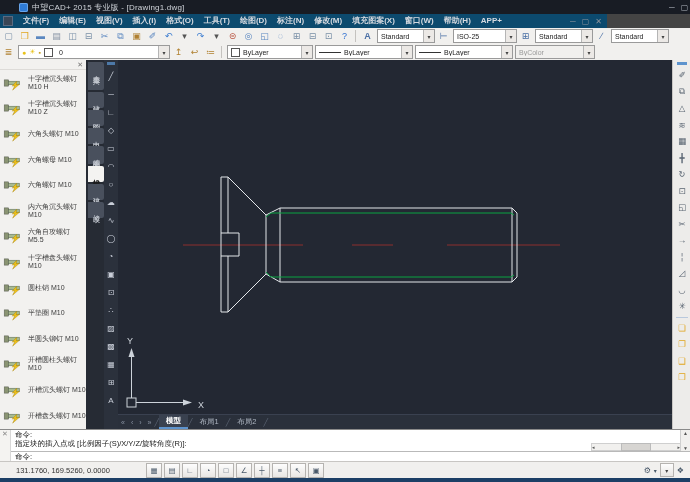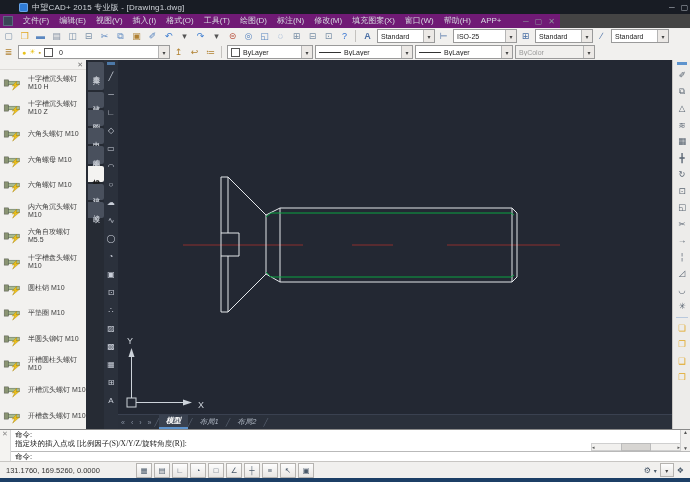--- a/index.html
+++ b/index.html
@@ -7,22 +7,22 @@
        font-family:"Liberation Sans","DejaVu Sans",sans-serif;
        -webkit-font-smoothing:antialiased;user-select:none;}
   
   #titlebar{position:absolute;left:0;top:0;width:690px;height:14px;background:#181c24;
             color:#cfd3d9;font-size:8px;display:flex;align-items:center;padding-left:16px;}
   #app-logo{width:9px;height:9px;margin:0 4px 0 3px;background:#2f7bd6;border-radius:2px;
             display:inline-block;box-shadow:inset 0 0 0 1px #6aa5e8;}
   #title-text{flex:1;letter-spacing:.2px;}
   .win-btns{display:flex;gap:6px;margin-right:5px;color:#aeb4bd;font-size:8px;}
   .win-btns span{cursor:default;}
-  #menubar{position:absolute;left:0;top:14px;width:560px;height:14px;background:#701a75;
-           color:#d6dae0;font-size:8px;display:flex;align-items:center;}
+  #menubar{position:absolute;left:0;top:14px;width:607px;height:14px;background:#0c4a6e;
+           color:#d6dae0;font-size:8px;display:flex;align-items:center;font-weight:bold;}
   #menu-doc-icon{width:8px;height:8px;margin:0 5px 0 3px;background:#3a4656;border:1px solid #5b6a80;}
   .menu-item{padding:0 5px;line-height:14px;cursor:default;}
   #menubar .win-btns{margin-left:auto;color:#8d939c;}
   
   .tbrow{position:absolute;left:0;width:690px;height:16px;background:#f1f0ee;
          border-bottom:1px solid #d2d0cd;display:flex;align-items:center;font-size:8px;}
   #tb1{top:28px;}
   #tb2{top:44px;}
   .tb-ic{width:13px;height:13px;display:inline-flex;align-items:center;justify-content:center;
          font-size:9px;margin:0 0 0 1px;border:1px solid transparent;border-radius:2px;cursor:default;}
@@ -75,43 +75,43 @@
   #drawing-svg{position:absolute;left:0;top:13px;}
   .w{stroke:var(--line-white);fill:none;stroke-width:1;}
   .g{stroke:var(--line-green);fill:none;stroke-width:1;}
   .r{stroke:var(--line-red);fill:none;stroke-width:1;}
   .ucs{stroke:var(--ucs);fill:none;stroke-width:1;}
   .ucsf{fill:var(--ucs);stroke:none;}
   .ucst{fill:var(--ucs);font-size:9px;}
   #layouttabs{position:absolute;left:0;bottom:0;width:100%;height:14px;background:#2a303b;
               border-top:1px solid #3a4150;display:flex;align-items:center;font-size:7.5px;color:#aeb6c2;}
   .lt-nav{padding:0 3px;color:#8a93a3;font-size:7px;cursor:default;}
-  .lt-tab{padding:0 7px;cursor:default;height:100%;display:flex;align-items:center;font-style:italic;}
+  .lt-tab{padding:0 7px;cursor:default;height:100%;display:flex;align-items:center;}
   .lt-tab.active{color:#ffffff;font-weight:bold;background:#39414f;border-bottom:2px solid #5d93cd;box-sizing:border-box;}
   .lt-slash{color:#5a6372;}
   
   #cmdwin{position:absolute;left:0;top:429px;width:690px;height:32px;background:#ffffff;
           border-top:1px solid #8a8a8a;box-sizing:border-box;display:flex;}
   #cmd-gutter{width:10px;border-right:1px solid #d8d8d8;display:flex;flex-direction:column;align-items:center;
               color:#888;font-size:7px;background:#f4f3f1;}
-  #cmd-main{flex:1;position:relative;font-family:Liberation Serif, serif;}
+  #cmd-main{flex:1;position:relative;font-family:Liberation Sans, sans-serif;}
   .cmd-line{font-size:7.5px;line-height:9px;color:#1a1a1a;padding-left:4px;white-space:nowrap;}
   #cmd-div{position:absolute;left:0;right:0;top:21px;border-top:1px solid #b9b9b9;}
   #cmd-prompt{position:absolute;left:0;top:22px;font-size:7.5px;color:#1a1a1a;padding-left:4px;}
   #cmd-vscroll{position:absolute;right:0;top:0;width:9px;height:21px;border-left:1px solid #cfcfcf;
                display:flex;flex-direction:column;justify-content:space-between;align-items:center;
                background:#f1f0ee;font-size:5px;color:#555;}
   #cmd-hscroll{position:absolute;right:9px;top:13px;width:90px;height:8px;border:1px solid #cfcfcf;
                background:#f1f0ee;display:flex;justify-content:space-between;align-items:center;
                font-size:5px;color:#555;box-sizing:border-box;}
   #cmd-hscroll .thumb{width:28px;height:6px;background:#d7d5d2;border:1px solid #bbb;}
   
   #statusbar{position:absolute;left:0;top:461px;width:690px;height:17px;background:#f1f0ee;
              border-top:1px solid #c8c6c3;display:flex;align-items:center;box-sizing:border-box;}
-  #coords{font-size:7.5px;color:#333;padding-left:6px;width:130px;}
+  #coords{font-size:7.5px;color:#333;padding-left:16px;width:130px;}
   .st-ic{width:14px;height:13px;border:1px solid #b5b3b0;background:linear-gradient(#fdfdfd,#e8e6e3);
          display:flex;align-items:center;justify-content:center;font-size:7.5px;color:#4a5a6a;
          margin-right:2px;cursor:default;}
   #st-right{margin-left:auto;display:flex;align-items:center;gap:3px;padding-right:6px;}
   .st-r{font-size:8px;color:#4a5a6a;cursor:default;}
   .st-box{border:1px solid #b5b3b0;background:linear-gradient(#fdfdfd,#e8e6e3);width:12px;height:12px;
           display:flex;align-items:center;justify-content:center;font-size:6px;color:#444;cursor:default;}
   #bottomstrip{position:absolute;left:0;top:478px;width:690px;height:4px;background:#1c3f66;}
 </style>
 </head>

